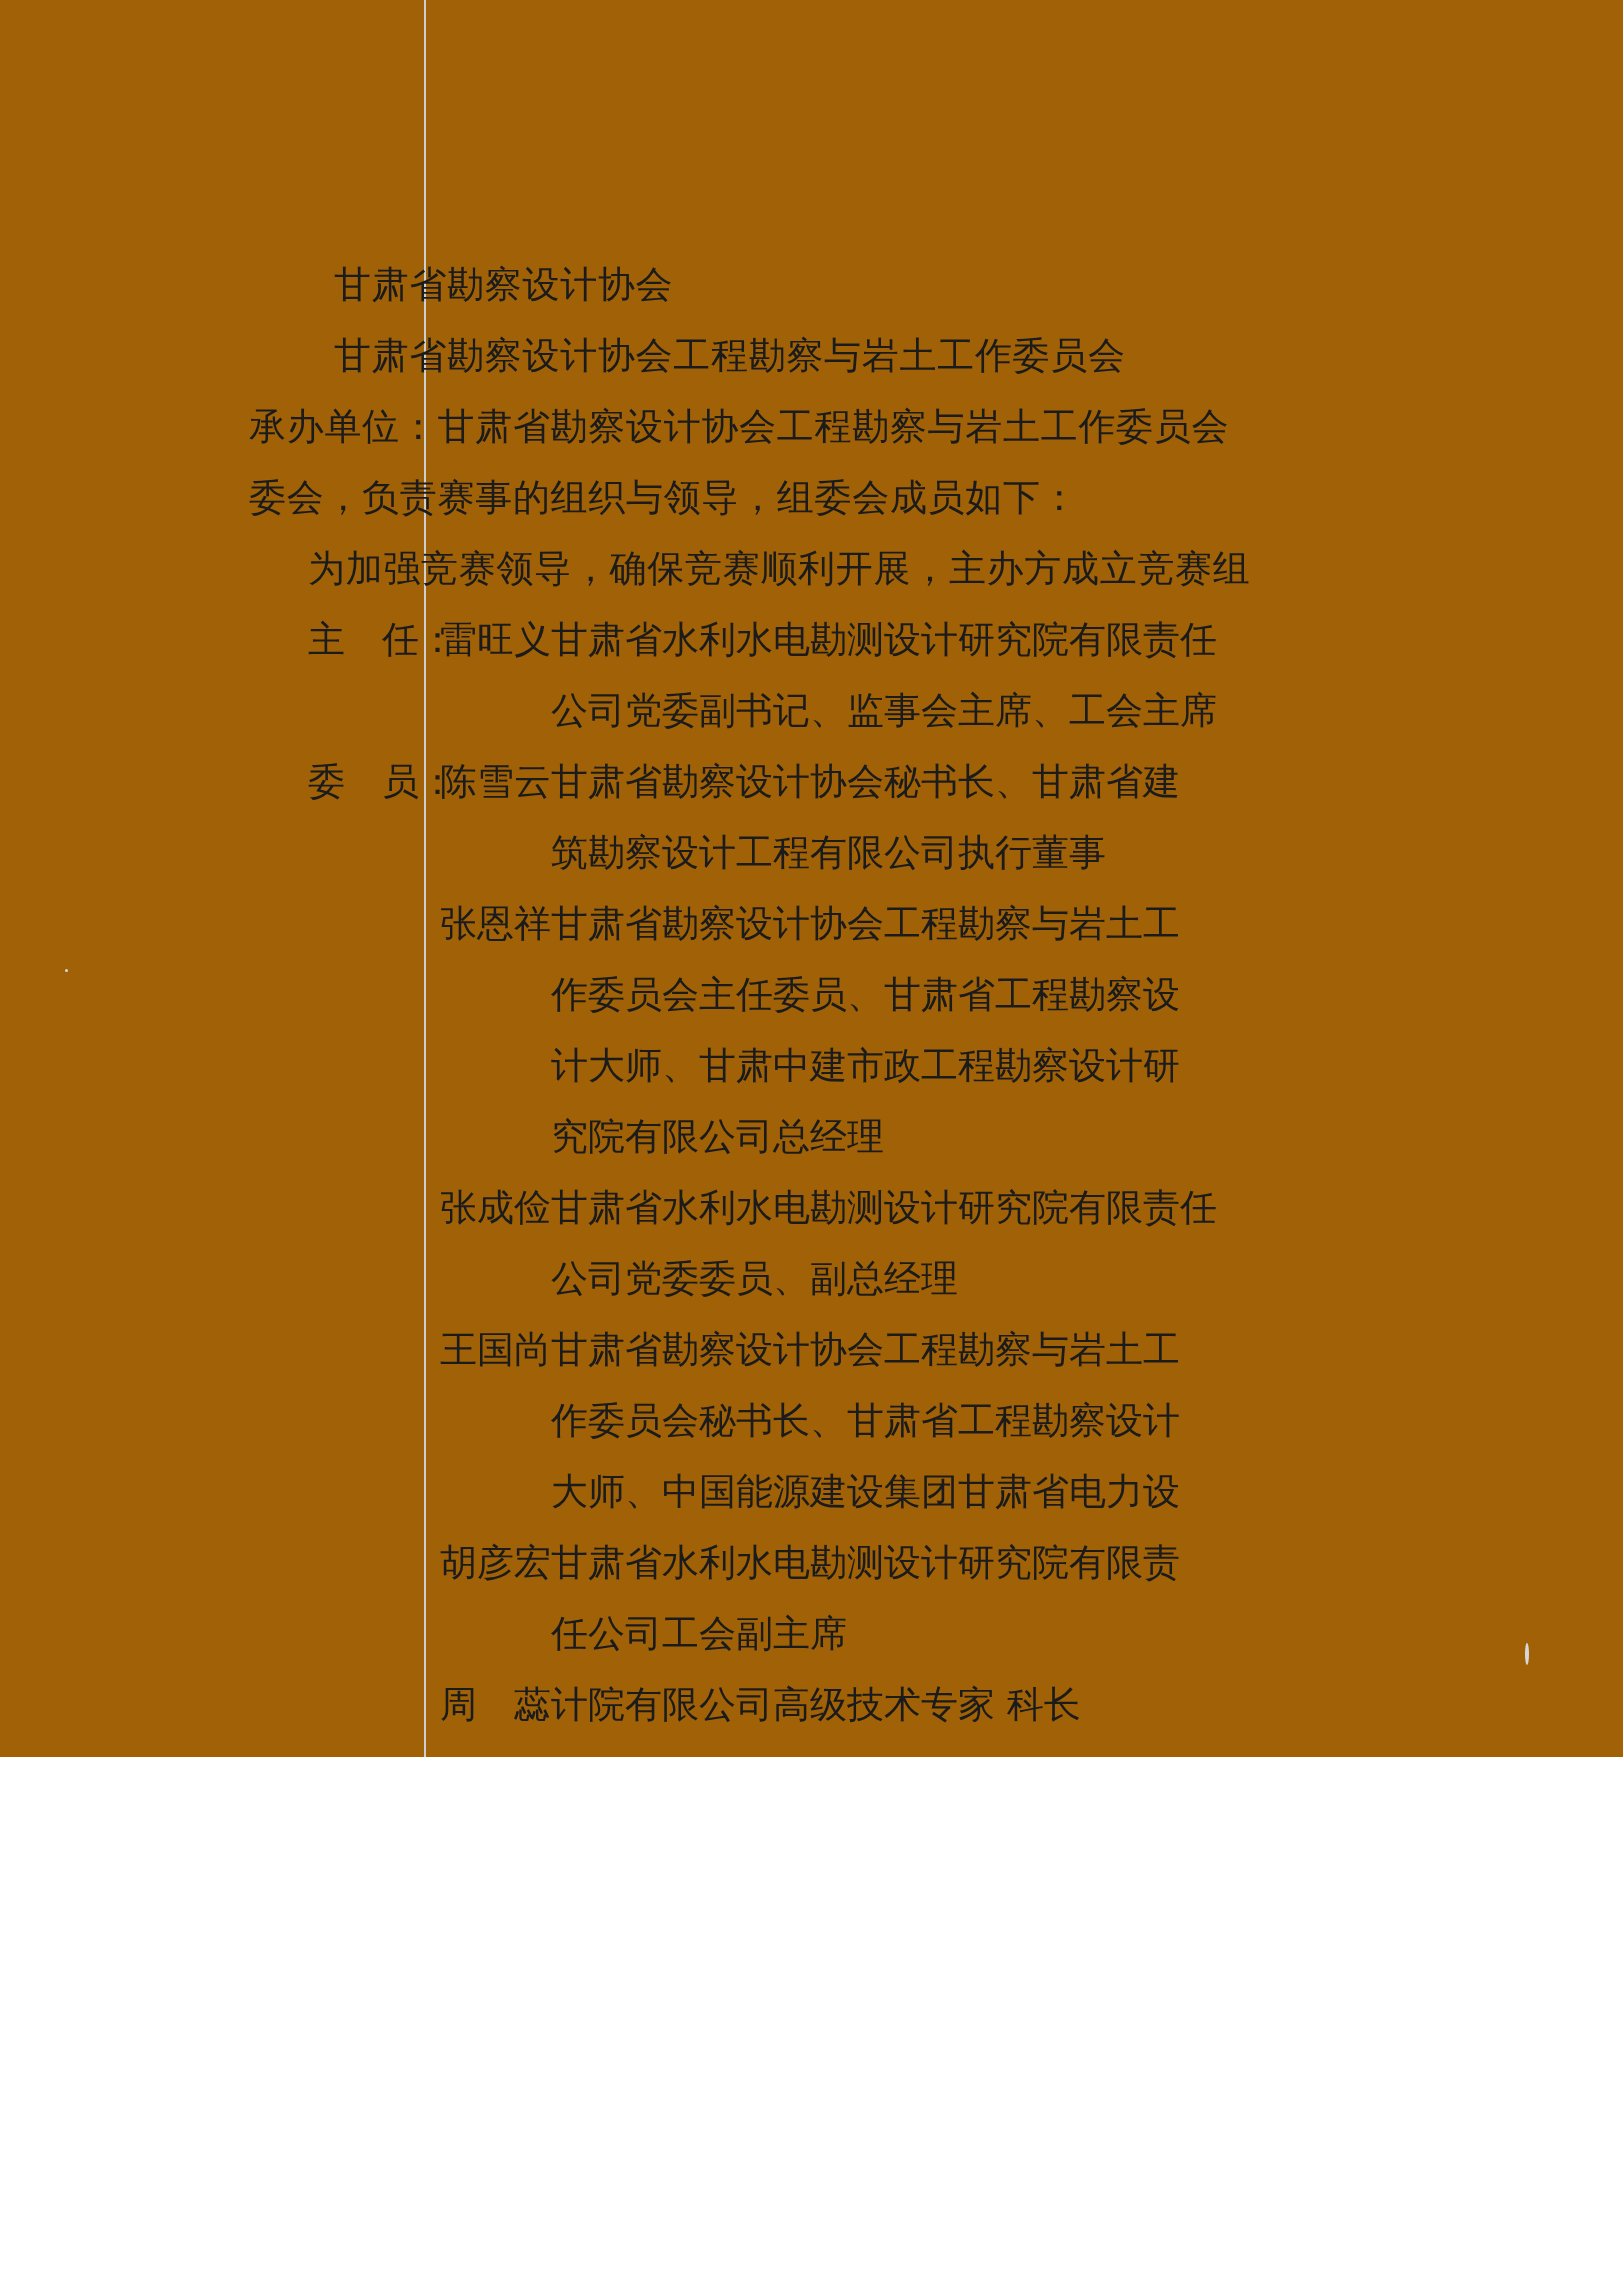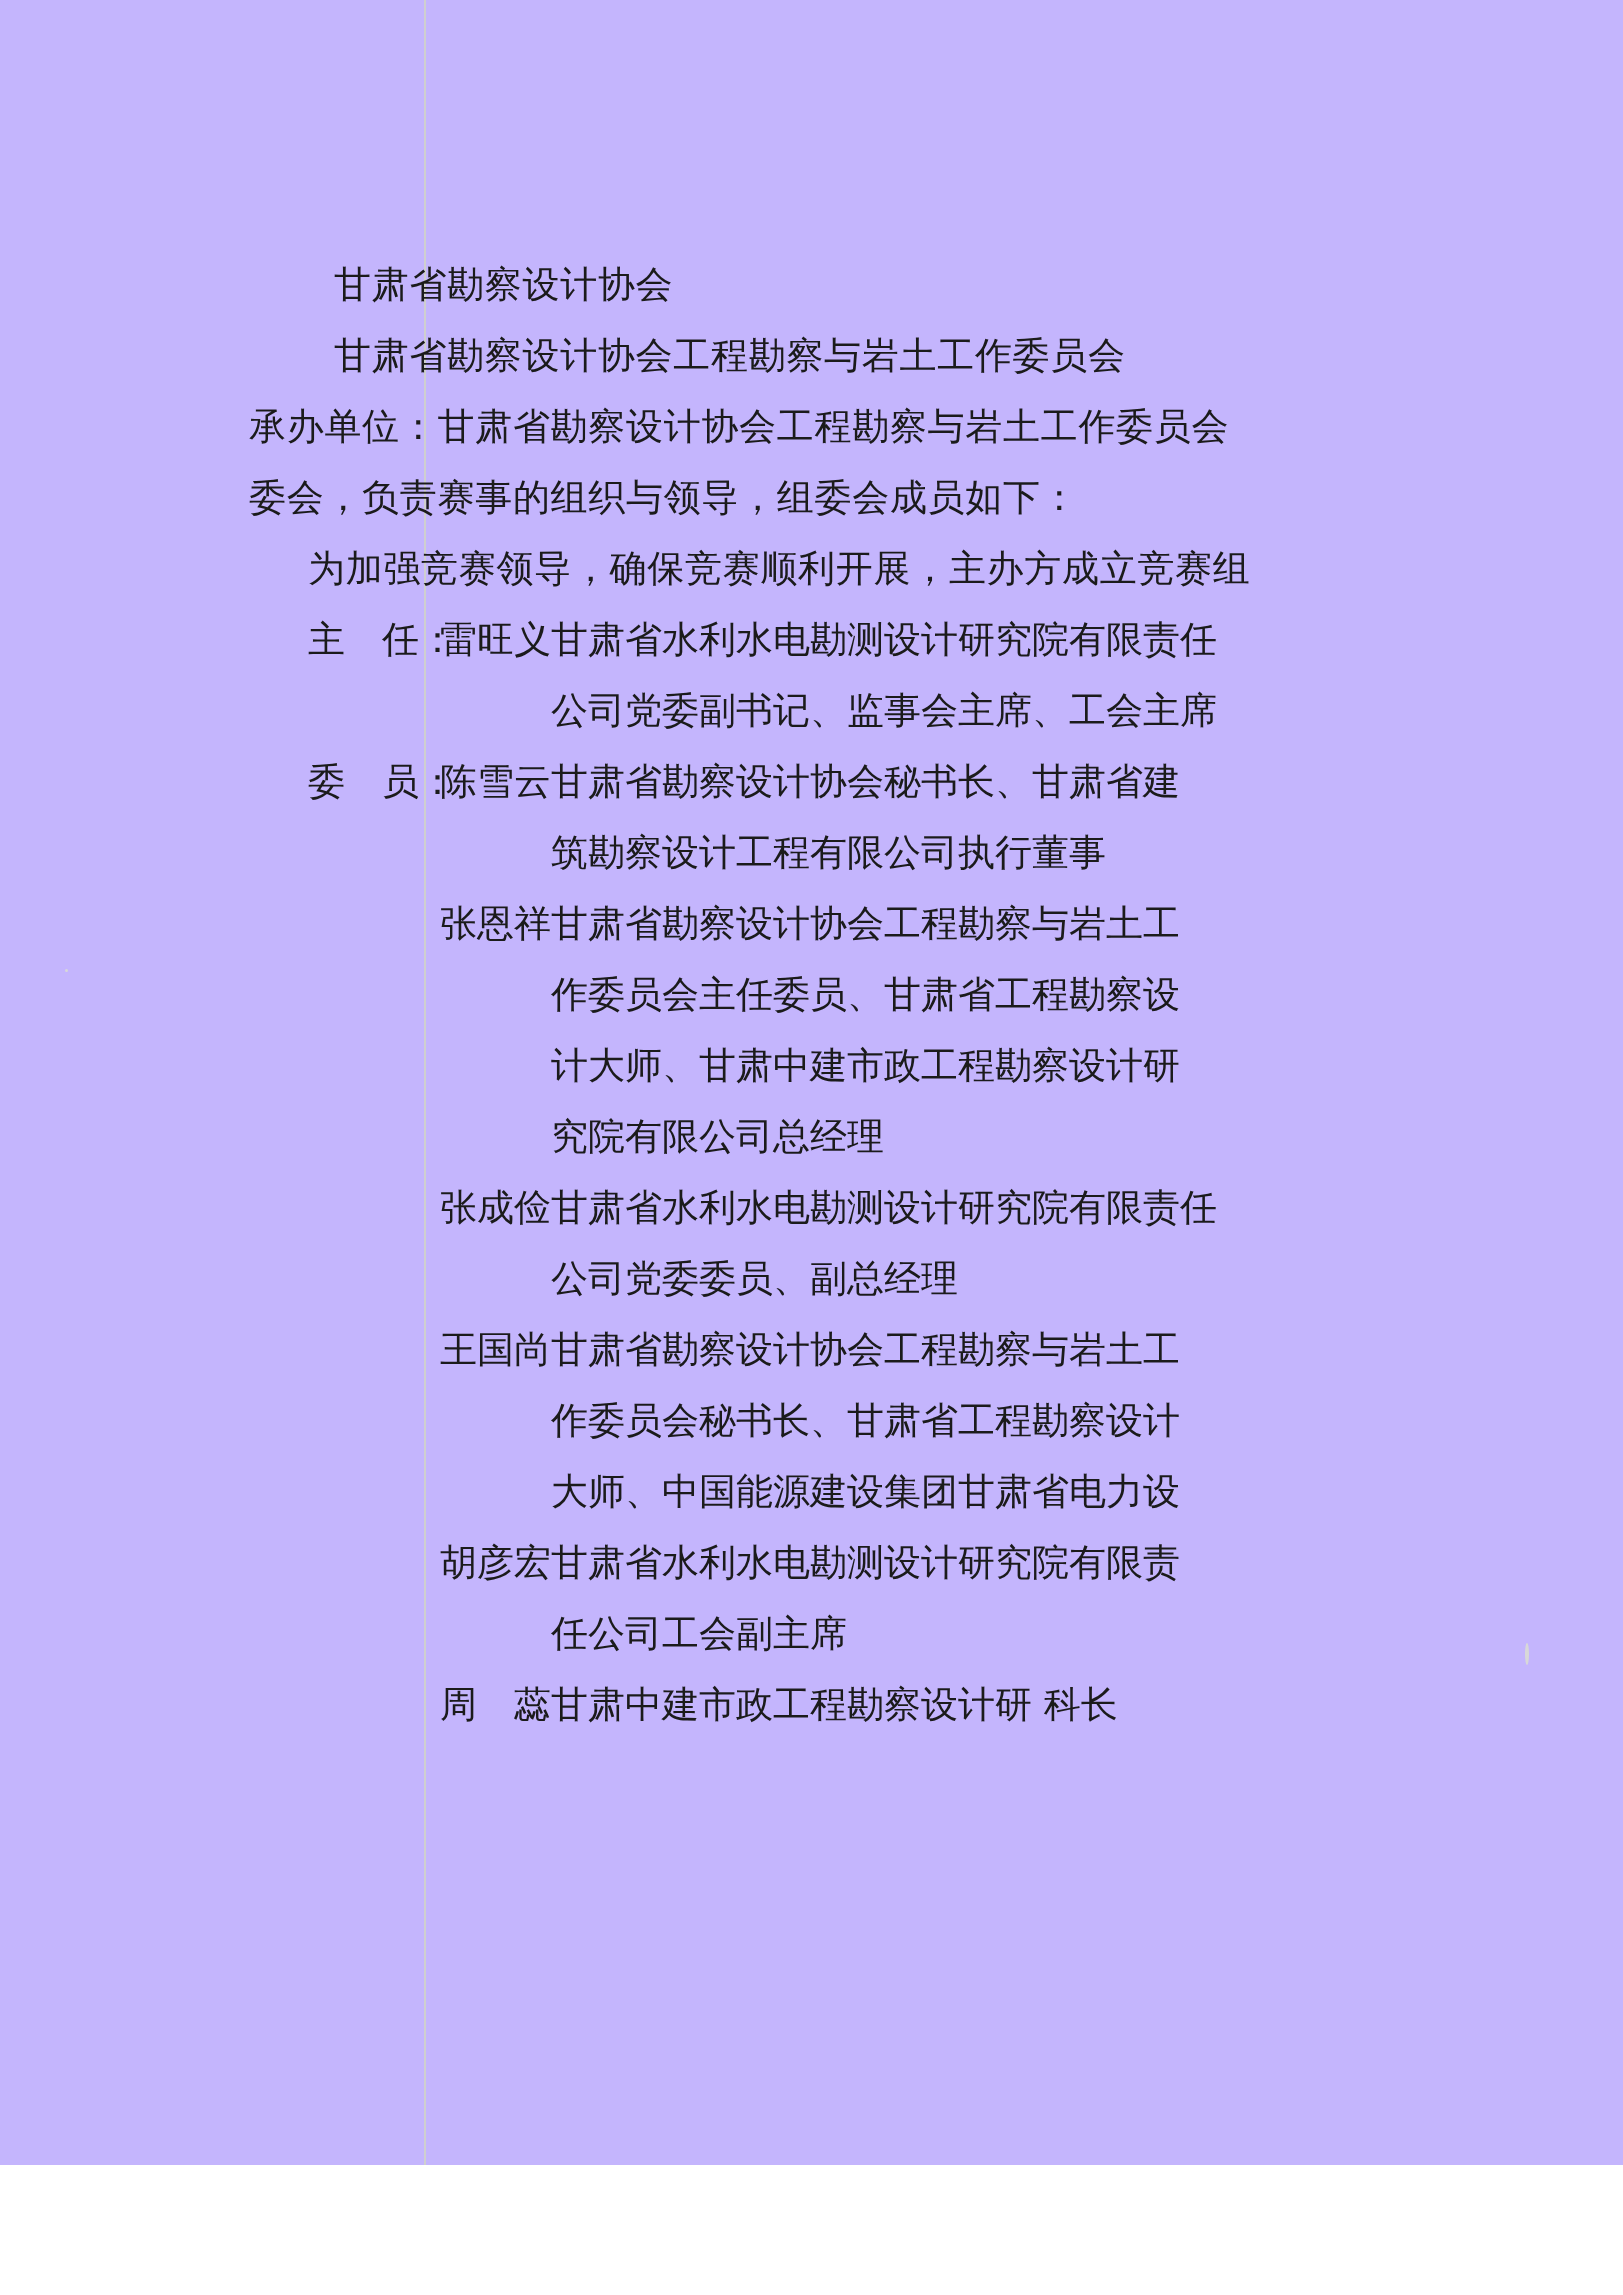--- a/index.html
+++ b/index.html
@@ -7,22 +7,22 @@
     padding: 0;
     background: #ffffff;
   }
   body {
     font-family: "DejaVu Serif", "Liberation Serif", serif;
     color: #1b1b1b;
   }
   .page {
     position: relative;
     width: 1623px;
-    height: 2165px;
-    background: #c4b5fd;
+    height: 1757px;
+    background: #a16207;
     overflow: hidden;
   }
   
   .margin-rule {
     position: absolute;
     top: 0;
     bottom: 0;
     left: 424px;
     width: 2px;
     background: #cfcfcf;
@@ -155,19 +155,19 @@
       <div class="desc">
         <div>甘肃省水利水电勘测设计研究院有限责</div>
         <div>任公司工会副主席</div>
       </div>
     </div>
 
     <div class="entry spacer-row">
       <div class="role"></div>
       <div class="name" style="visibility:visible;">周　蕊</div>
       <div class="desc">
-        <div>甘肃中建市政工程勘察设计研 科长</div>
+        <div>计院有限公司高级技术专家 科长</div>
       </div>
     </div>
 
   </div>
 </div>
 
 
 </body></html>

